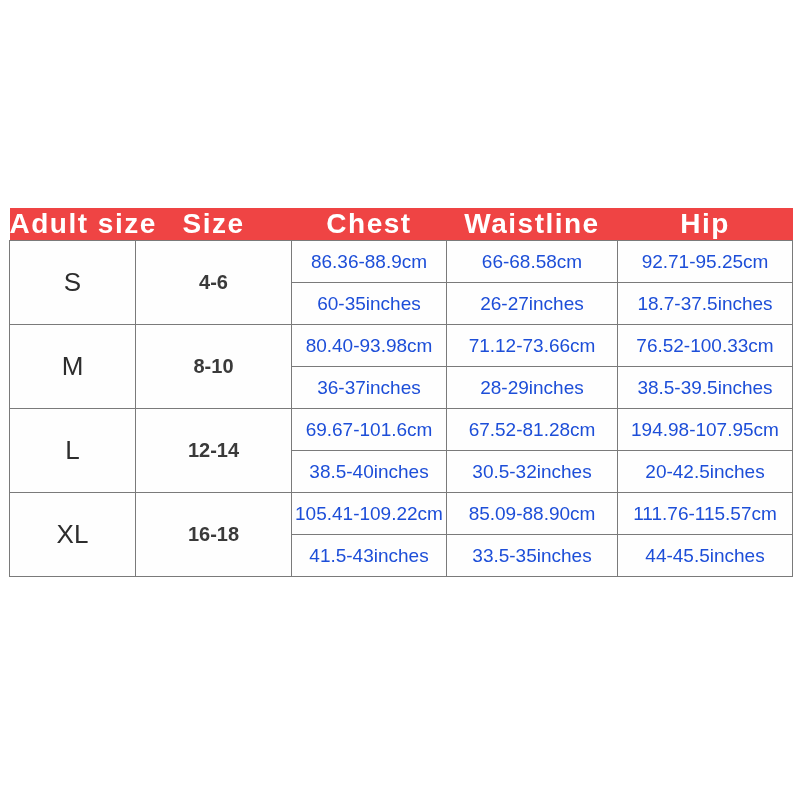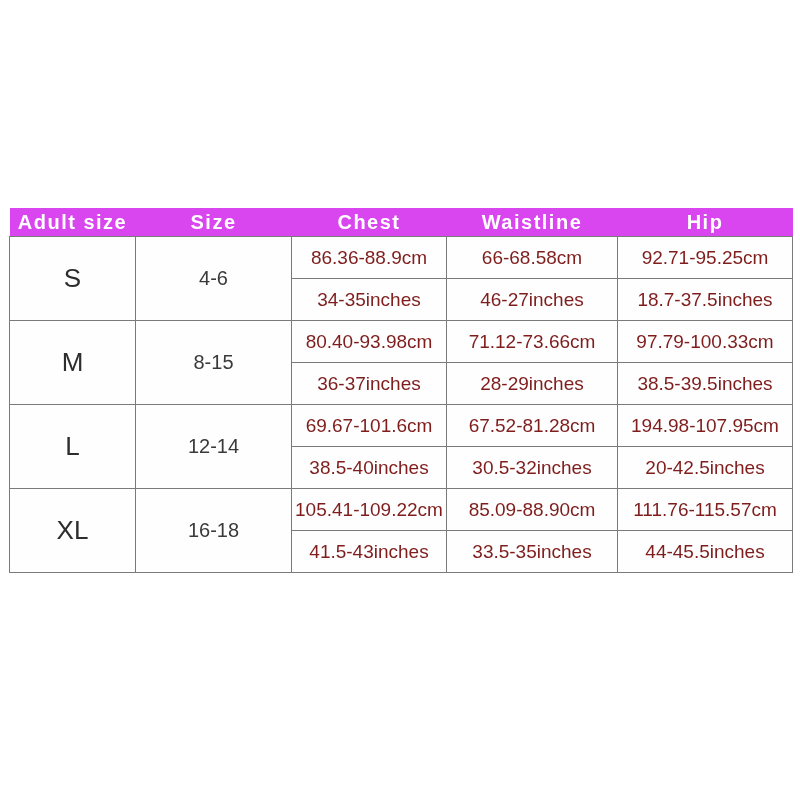--- a/index.html
+++ b/index.html
@@ -17,50 +17,51 @@
   }
   table.size-table {
     position: absolute;
     left: 9px;
     top: 208px;
     width: 783px;
     border-collapse: collapse;
     table-layout: fixed;
   }
   table.size-table th {
-    background: #d946ef;
+    background: #ef4444;
     color: #ffffff;
     font-weight: bold;
-    font-size: 20px;
+    font-size: 28px;
     letter-spacing: 1.5px;
     height: 28px;
     padding: 0;
     border: 0;
     text-align: center;
     vertical-align: middle;
     white-space: nowrap;
   }
   table.size-table td {
     border: 1px solid #7a7a7a;
     background: #fefefe;
     text-align: center;
     vertical-align: middle;
-    color: #7f1d1d;
+    color: #1d4ed8;
     font-size: 19px;
     height: 41px;
     padding: 0;
     white-space: nowrap;
   }
   table.size-table td.size-letter {
     font-size: 26px;
     color: #2d2d2d;
   }
   table.size-table td.size-range {
     font-size: 20px;
     color: #3a3a3a;
+    font-weight: bold;
   }
 </style>
 </head>
 <body>
 
 <div class="canvas">
   <table class="size-table">
     <colgroup>
       <col style="width:126px">
       <col style="width:156px">
@@ -80,31 +81,31 @@
     <tbody>
 
       <tr>
         <td class="size-letter" rowspan="2">S</td>
         <td class="size-range" rowspan="2">4-6</td>
         <td>86.36-88.9cm</td>
         <td>66-68.58cm</td>
         <td>92.71-95.25cm</td>
       </tr>
       <tr>
-        <td>34-35inches</td>
-        <td>46-27inches</td>
+        <td>60-35inches</td>
+        <td>26-27inches</td>
         <td>18.7-37.5inches</td>
       </tr>
 
       <tr>
         <td class="size-letter" rowspan="2">M</td>
-        <td class="size-range" rowspan="2">8-15</td>
+        <td class="size-range" rowspan="2">8-10</td>
         <td>80.40-93.98cm</td>
         <td>71.12-73.66cm</td>
-        <td>97.79-100.33cm</td>
+        <td>76.52-100.33cm</td>
       </tr>
       <tr>
         <td>36-37inches</td>
         <td>28-29inches</td>
         <td>38.5-39.5inches</td>
       </tr>
 
       <tr>
         <td class="size-letter" rowspan="2">L</td>
         <td class="size-range" rowspan="2">12-14</td>

